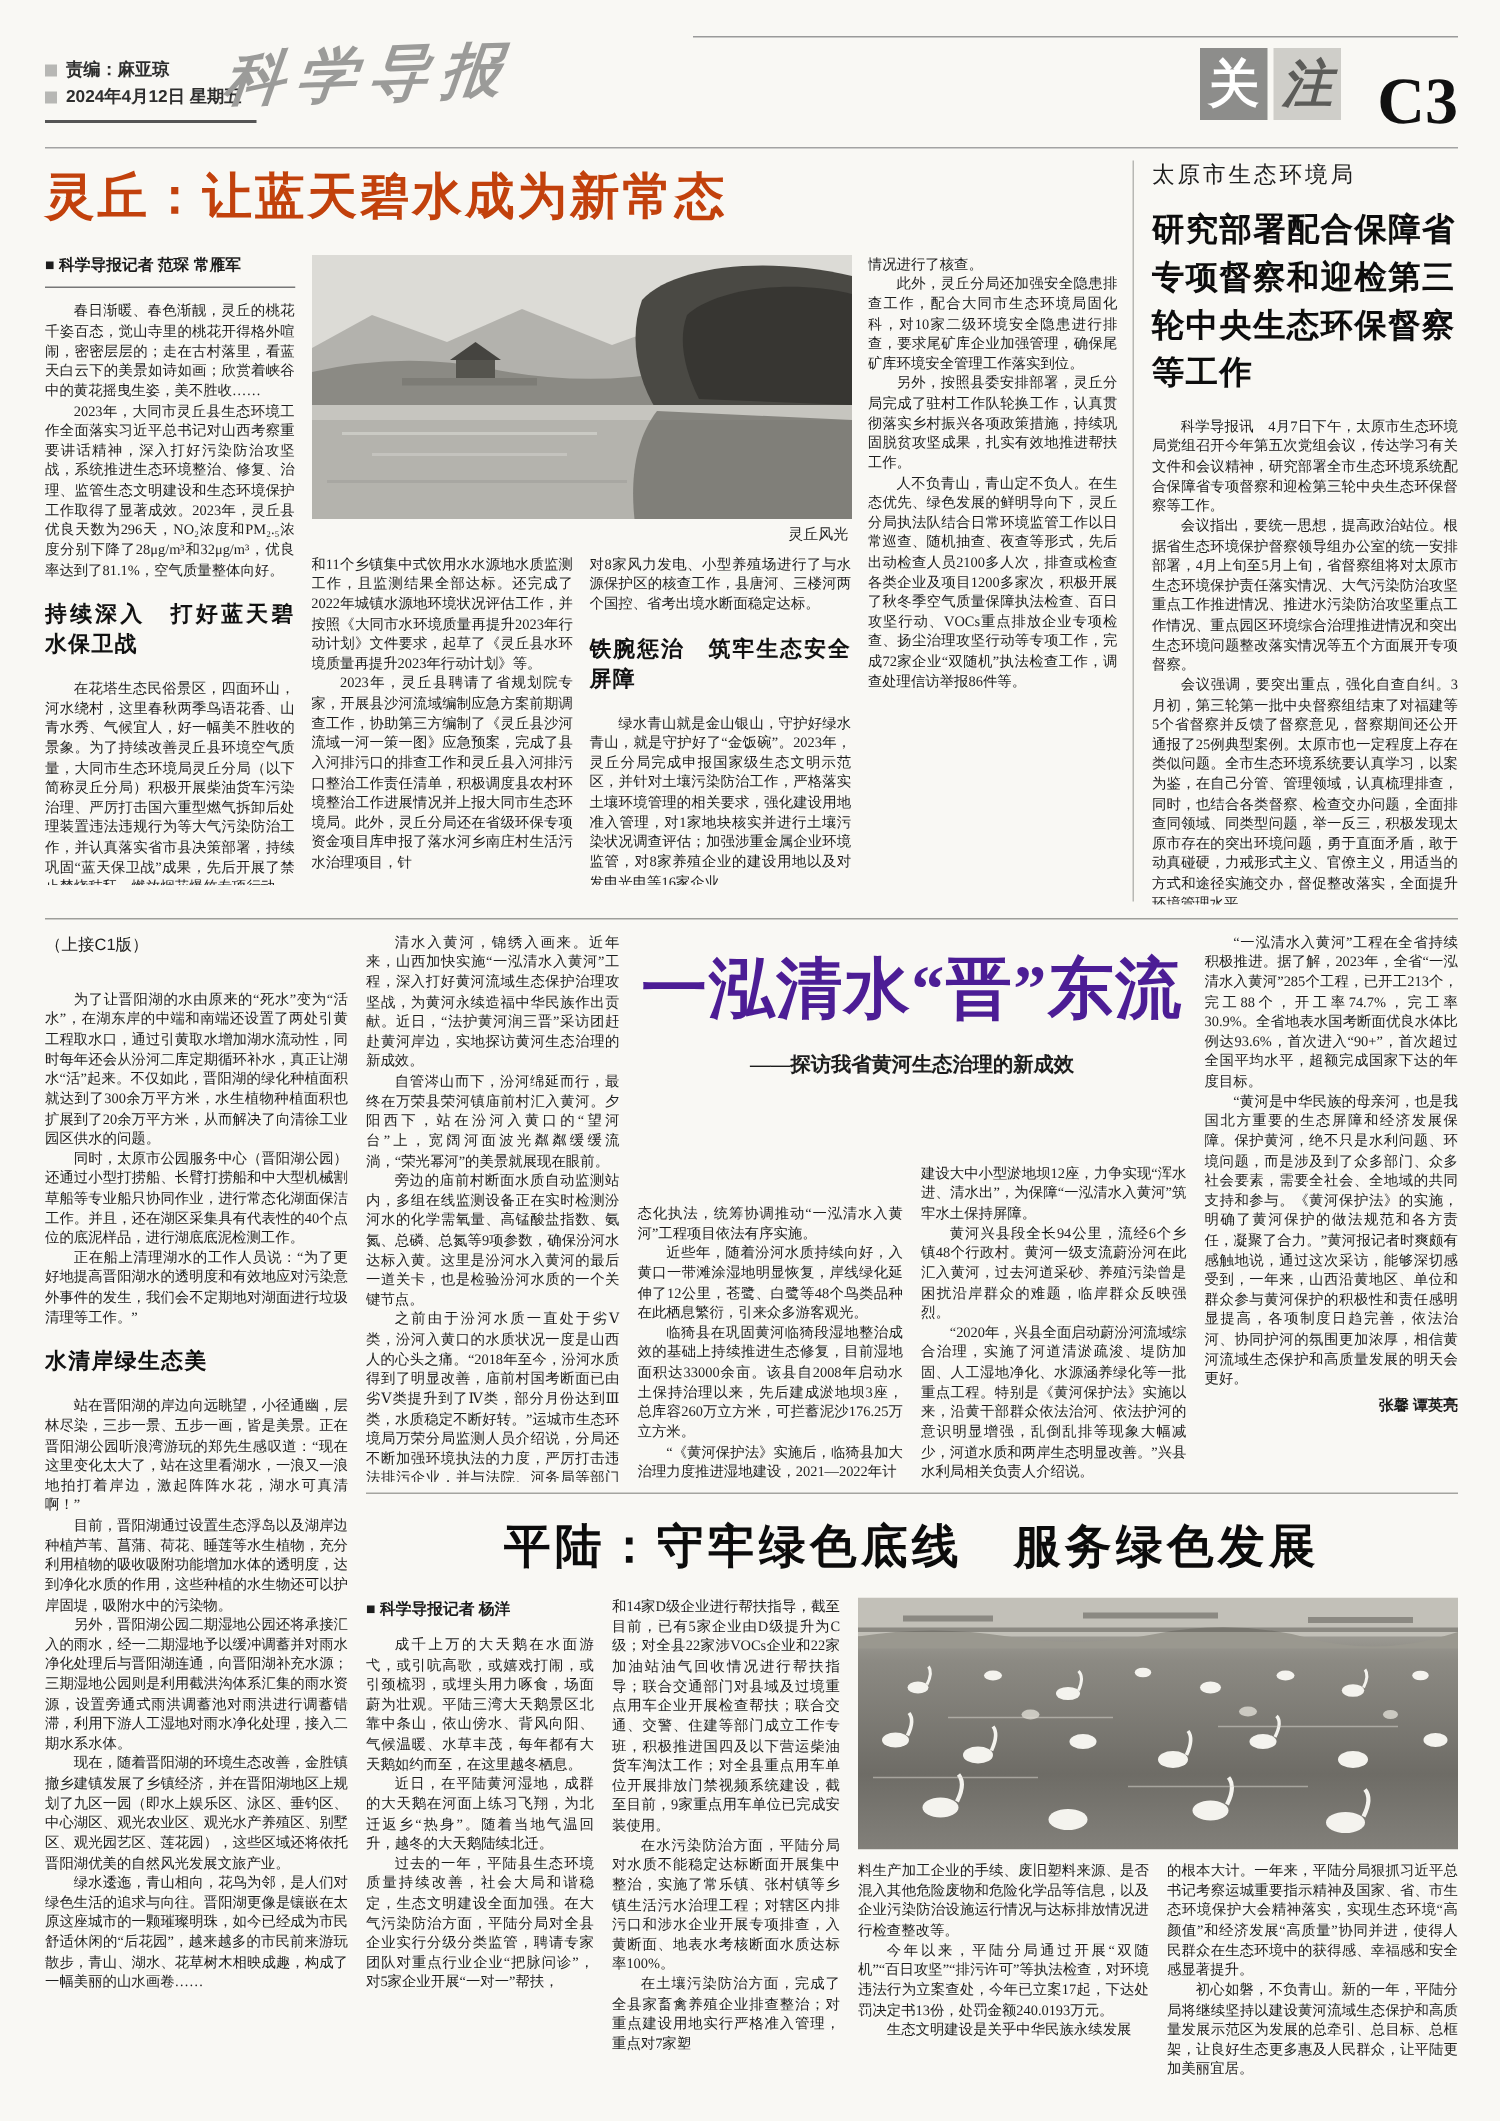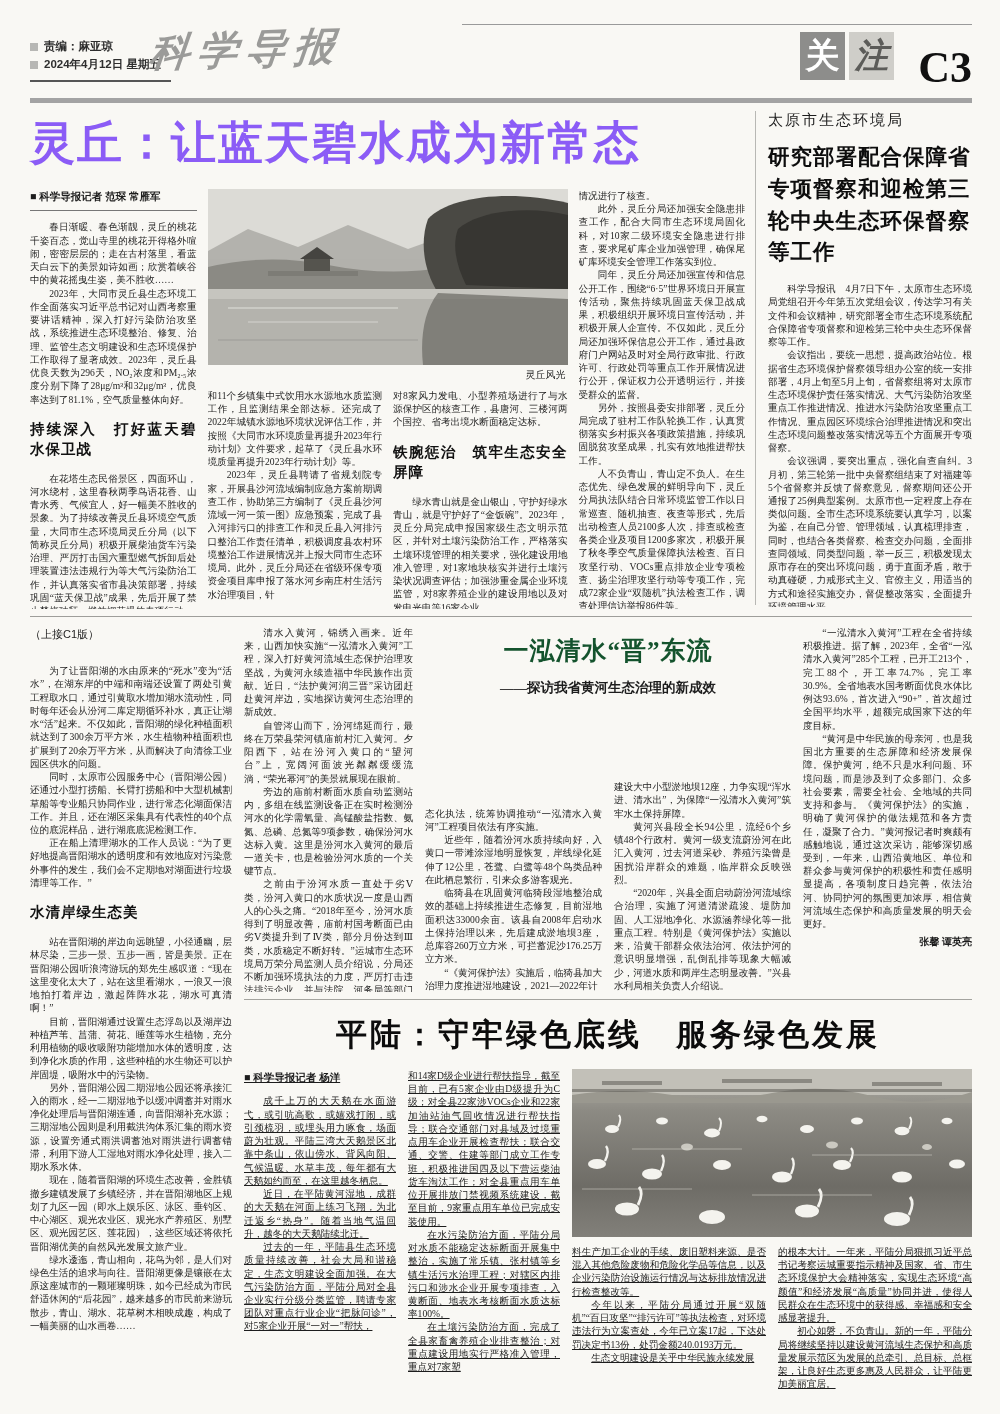--- a/index.html
+++ b/index.html
@@ -1,20 +1,20 @@
 <!DOCTYPE html>
 <html><head>
 <meta charset="utf-8">
 <style>
   html,body{margin:0;padding:0;background:#dedcd7;}
   .page{width:1000px;height:1414px;background:#f9f8f4;position:relative;margin:0 auto;
         box-sizing:border-box;padding:20px 28px 0 30px;overflow:hidden;
         font-family:"Liberation Serif","DejaVu Serif",serif;color:#1d1d1d;}
   
-  header{position:relative;height:78px;border-bottom:5px solid #a3a3a3;}
+  header{position:relative;height:78px;border-bottom:1px solid #a3a3a3;}
   .hdr-topline{position:absolute;left:432px;right:0;top:4px;border-top:1px solid #9a9a9a;}
   .hdr-left{position:absolute;left:0;top:16px;font-family:"Liberation Sans","DejaVu Sans",sans-serif;
             font-size:11.5px;font-weight:bold;color:#2e2e2e;padding:0 10px 5px 0;border-bottom:2px solid #555;}
   .hdr-row{display:flex;align-items:center;gap:6px;margin:3px 0;}
   .sq{width:8px;height:8px;background:#b7b7b4;flex:none;}
   .masthead{position:absolute;left:120px;top:2px;font-size:40px;font-weight:bold;font-style:italic;
             color:#9b9b99;letter-spacing:8px;transform:skewX(-8deg) rotate(-2deg);
             font-family:"Liberation Serif",serif;}
   .sec-tags{position:absolute;right:78px;top:12px;display:flex;gap:4px;}
   .tag{width:45px;height:48px;display:flex;align-items:center;justify-content:center;
@@ -29,22 +29,22 @@
   .cont > p:first-child, .cont > div:first-child > p:first-child{text-indent:0;}
   .subhead{font-family:"Liberation Sans","DejaVu Sans",sans-serif;font-weight:bold;
            font-size:14.5px;letter-spacing:1px;margin:13px 0;color:#111;text-indent:0;}
   .sig{text-align:right;font-weight:bold;font-size:10px;margin-top:5px;
        font-family:"Liberation Sans",sans-serif;}
   .caption{text-align:right;font-size:10px;padding:3px 2px 7px 0;
            font-family:"Liberation Sans",sans-serif;}
   
   .sec1{display:flex;gap:10px;padding-top:6px;height:504px;box-sizing:border-box;}
   .main-art{width:715px;flex:none;}
-  h1{font-family:Liberation Serif, serif;font-weight:900;font-size:45px;
-     letter-spacing:2px;margin:4px 0 16px 0;color:#8b5cf6;}
+  h1{font-family:Liberation Serif, serif;font-weight:900;font-size:33px;
+     letter-spacing:2px;margin:4px 0 16px 0;color:#c2410c;}
   .cols{display:flex;gap:11px;height:420px;overflow:hidden;}
   .colside{flex:1;}
   .byline{font-family:"Liberation Sans",sans-serif;font-size:10.5px;font-weight:bold;
           border-bottom:1px solid #777;padding-bottom:7px;margin-bottom:9px;}
   .mid2{width:360px;flex:none;display:flex;flex-direction:column;}
   .photo-frame{background:#c9c8c4;}
   .two{display:flex;gap:11px;flex:1;overflow:hidden;}
   .two>div{flex:1;}
   .vrule{width:1px;background:#b8b8b4;margin:2px 0;flex:none;}
   aside{flex:1;padding-left:2px;overflow:hidden;}
@@ -58,29 +58,29 @@
   
   .lower{display:flex;gap:12px;height:782px;overflow:hidden;}
   .left-col{width:202px;flex:none;}
   .continued{font-family:"Liberation Sans",sans-serif;font-weight:normal;font-size:11px;
              margin:1px 0 22px;text-indent:0;}
   .right-area{flex:1;display:flex;flex-direction:column;min-width:0;}
   .mid-right{display:flex;gap:12px;height:366px;overflow:hidden;}
   .mc{flex:1;}
   .mid-center{width:366px;flex:none;display:flex;flex-direction:column;}
   .mid-title-block{text-align:center;padding:8px 0 14px;}
-  .mid-title{font-size:25px;font-weight:bold;letter-spacing:1px;color:#14532d;}
+  .mid-title{font-size:44px;font-weight:bold;letter-spacing:1px;color:#4c1d95;}
   .mid-sub{font-size:13.5px;font-weight:bold;margin-top:12px;}
   .mid-two{display:flex;gap:12px;flex:1;overflow:hidden;align-items:flex-end;}
   .mid-two>div{flex:1;}
   
   .bottom-art{flex:1;display:flex;flex-direction:column;min-width:0;}
   .b-title{text-align:center;font-size:31px;font-weight:bold;letter-spacing:3px;
            margin:9px 0 13px;color:#0c0c0c;font-family:"Liberation Serif",serif;}
-  .b-body{display:flex;gap:12px;flex:1;overflow:hidden;text-decoration:underline;}
+  .b-body{display:flex;gap:12px;flex:1;overflow:hidden;}
   .b-col{width:152px;flex:none;}
   .b-byline{font-family:"Liberation Sans",sans-serif;font-weight:bold;font-size:10.5px;margin:1px 0 10px;}
   .b-right{flex:1;display:flex;flex-direction:column;min-width:0;}
   .photo2{height:168px;margin-bottom:8px;}
   .b-two{display:flex;gap:12px;flex:1;overflow:hidden;}
   .b-two>div{flex:1;}
   svg{display:block;}
 </style>
 </head>
 <body>
@@ -158,21 +158,20 @@
               <div>
                   <p>绿水青山就是金山银山，守护好绿水青山，就是守护好了“金饭碗”。2023年，灵丘分局完成申报国家级生态文明示范区，并针对土壤污染防治工作，严格落实土壤环境管理的相关要求，强化建设用地准入管理，对1家地块核实并进行土壤污染状况调查评估；加强涉重金属企业环境监管，对8家养殖企业的建设用地以及对发电光电等16家企业</p>
                 </div>
             </div>
           </div>
         </div>
 
         <div class="c colside cont">
             <p>情况进行了核查。</p>
             <p>此外，灵丘分局还加强安全隐患排查工作，配合大同市生态环境局固化科，对10家二级环境安全隐患进行排查，要求尾矿库企业加强管理，确保尾矿库环境安全管理工作落实到位。</p>
-            <p>同年，灵丘分局还加强宣传和信息公开工作，围绕“6·5”世界环境日开展宣传活动，聚焦持续巩固蓝天保卫战成果，积极组织开展环境日宣传活动，并积极开展人企宣传。不仅如此，灵丘分局还加强环保信息公开工作，通过县政府门户网站及时对全局行政审批、行政许可、行政处罚等重点工作开展情况进行公开，保证权力公开透明运行，并接受群众的监督。</p>
             <p>另外，按照县委安排部署，灵丘分局完成了驻村工作队轮换工作，认真贯彻落实乡村振兴各项政策措施，持续巩固脱贫攻坚成果，扎实有效地推进帮扶工作。</p>
             <p>人不负青山，青山定不负人。在生态优先、绿色发展的鲜明导向下，灵丘分局执法队结合日常环境监管工作以日常巡查、随机抽查、夜查等形式，先后出动检查人员2100多人次，排查或检查各类企业及项目1200多家次，积极开展了秋冬季空气质量保障执法检查、百日攻坚行动、VOCs重点排放企业专项检查、扬尘治理攻坚行动等专项工作，完成72家企业“双随机”执法检查工作，调查处理信访举报86件等。</p>
           </div>
       </div>
     </article>
 
     <div class="vrule"></div>
 
     <aside>
       <div class="kicker">太原市生态环境局</div>

